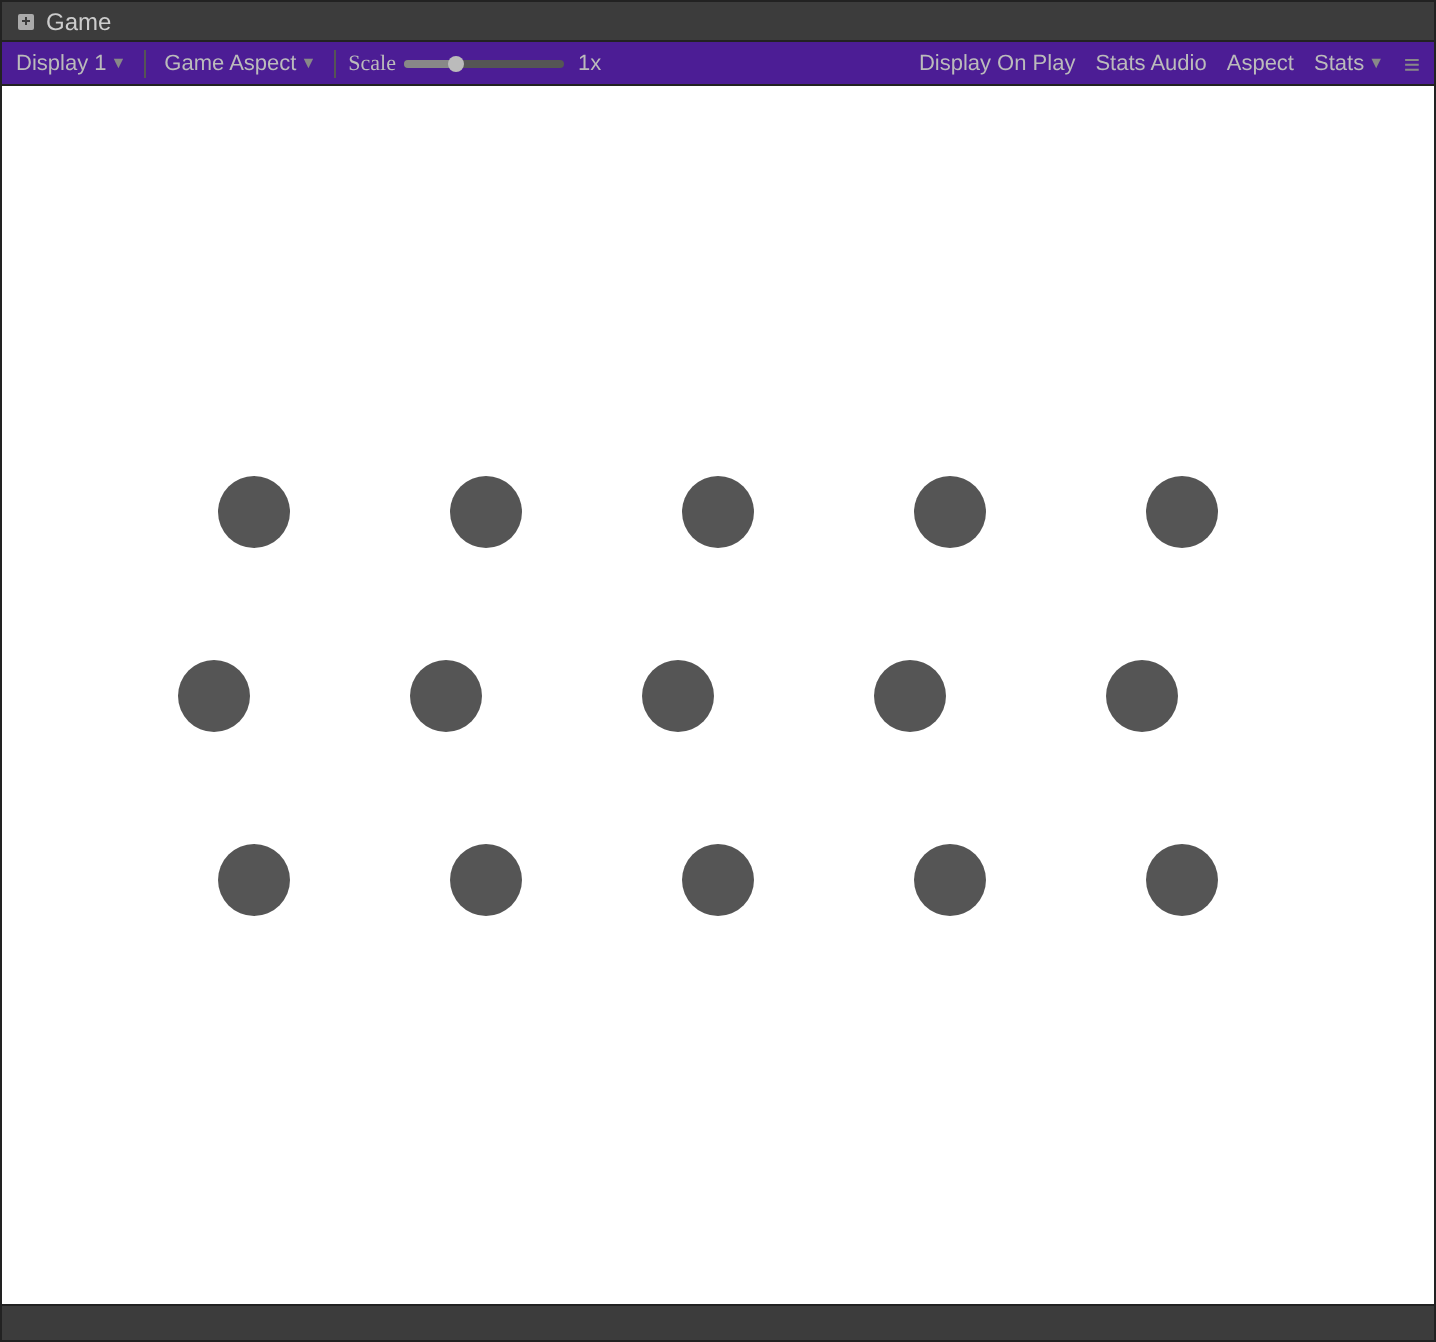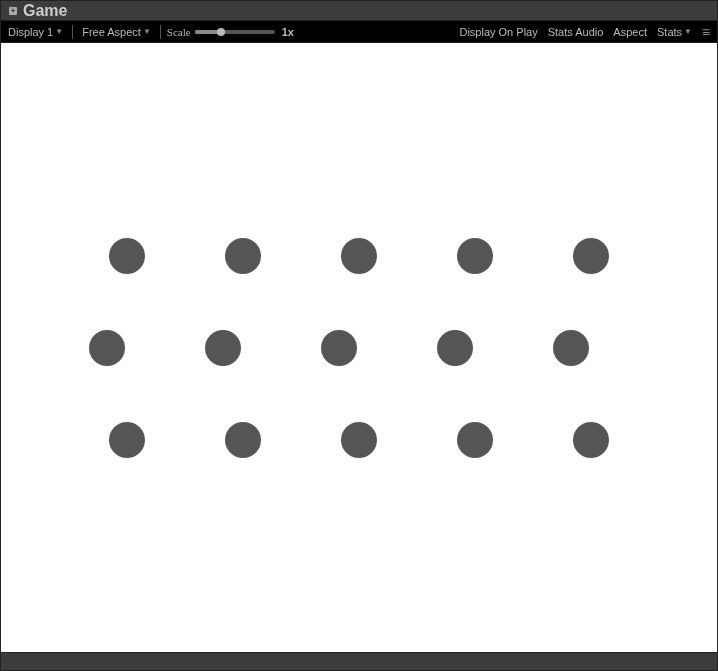--- a/index.html
+++ b/index.html
@@ -34,26 +34,25 @@
       margin-right: 4px;
       display: flex;
       align-items: center;
       justify-content: center;
     }
     .title-bar-icon svg {
       width: 10px;
       height: 10px;
     }
     .title-bar-text {
-      font-size: 16px;
+      font-size: 12px;
       color: #ccc;
-      font-weight: bold;
     }
     .toolbar {
-      background: #000000;
+      background: #4c1d95;
       height: 22px;
       display: flex;
       align-items: center;
       padding: 0 4px;
       border-bottom: 1px solid #222;
       flex-shrink: 0;
       gap: 4px;
     }
     .toolbar-item {
       display: flex;
@@ -87,21 +86,20 @@
       background: #555;
       border-radius: 2px;
       position: relative;
       display: flex;
       align-items: center;
     }
     .scale-value {
       color: #bbb;
       font-size: 11px;
       margin-left: 3px;
-      font-weight: bold;
     }
     .toolbar-spacer {
       flex: 1;
     }
     .menu-btn {
       width: 14px;
       height: 14px;
       display: flex;
       align-items: center;
       justify-content: center;
@@ -164,21 +162,21 @@
 
   <div class="toolbar">
     <div class="toolbar-item">
       <span>Display 1</span>
       <span class="dropdown-arrow">▼</span>
     </div>
 
     <div class="toolbar-separator"></div>
 
     <div class="toolbar-item">
-      <span>Free Aspect</span>
+      <span>Game Aspect</span>
       <span class="dropdown-arrow">▼</span>
     </div>
 
     <div class="toolbar-separator"></div>
 
     <span class="scale-label">Scale</span>
     <div class="scale-slider">
       <div style="width:30%;height:4px;background:#888;border-radius:2px;"></div>
       <div style="width:8px;height:8px;border-radius:50%;background:#bbb;position:absolute;left:28%;"></div>
     </div>

